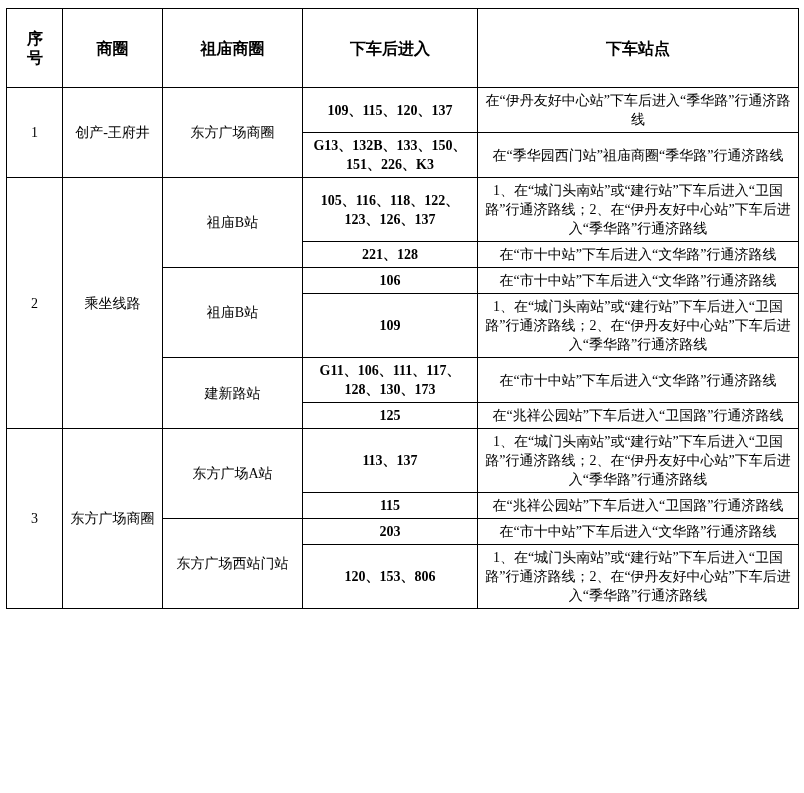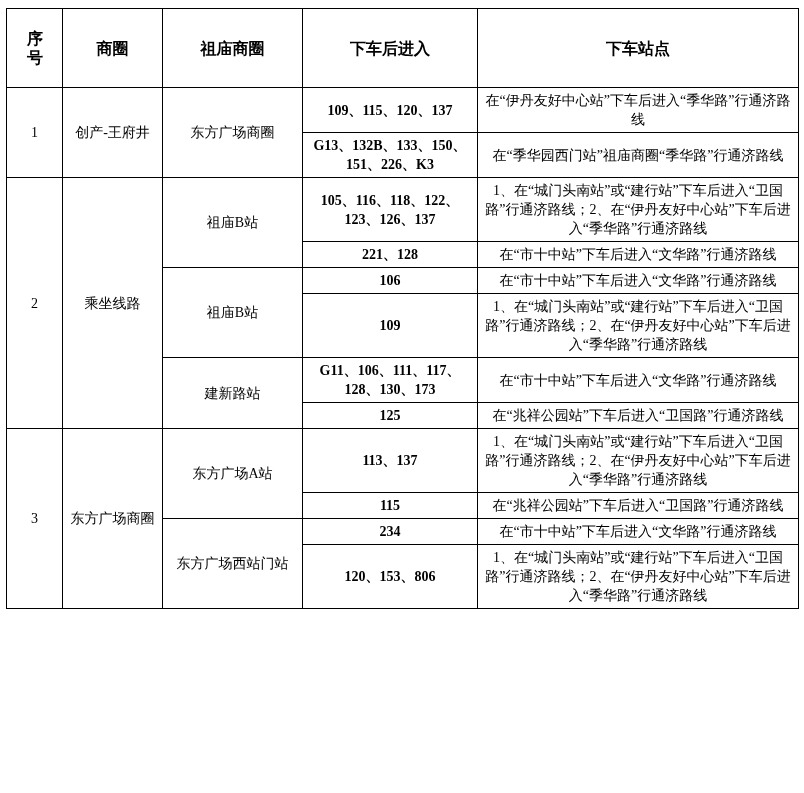--- a/index.html
+++ b/index.html
@@ -143,21 +143,21 @@
           <td class="c-stop" rowspan="2">东方广场A站</td>
           <td class="c-lines">113、137</td>
           <td class="c-desc">1、在“城门头南站”或“建行站”下车后进入“卫国路”行通济路线；2、在“伊丹友好中心站”下车后进入“季华路”行通济路线</td>
         </tr>
         <tr>
           <td class="c-lines">115</td>
           <td class="c-desc">在“兆祥公园站”下车后进入“卫国路”行通济路线</td>
         </tr>
         <tr>
           <td class="c-stop" rowspan="2">东方广场西站门站</td>
-          <td class="c-lines">234</td>
+          <td class="c-lines">203</td>
           <td class="c-desc">在“市十中站”下车后进入“文华路”行通济路线</td>
         </tr>
         <tr>
           <td class="c-lines">120、153、806</td>
           <td class="c-desc">1、在“城门头南站”或“建行站”下车后进入“卫国路”行通济路线；2、在“伊丹友好中心站”下车后进入“季华路”行通济路线</td>
         </tr>
       </tbody>
   </table>
 
 </div>

